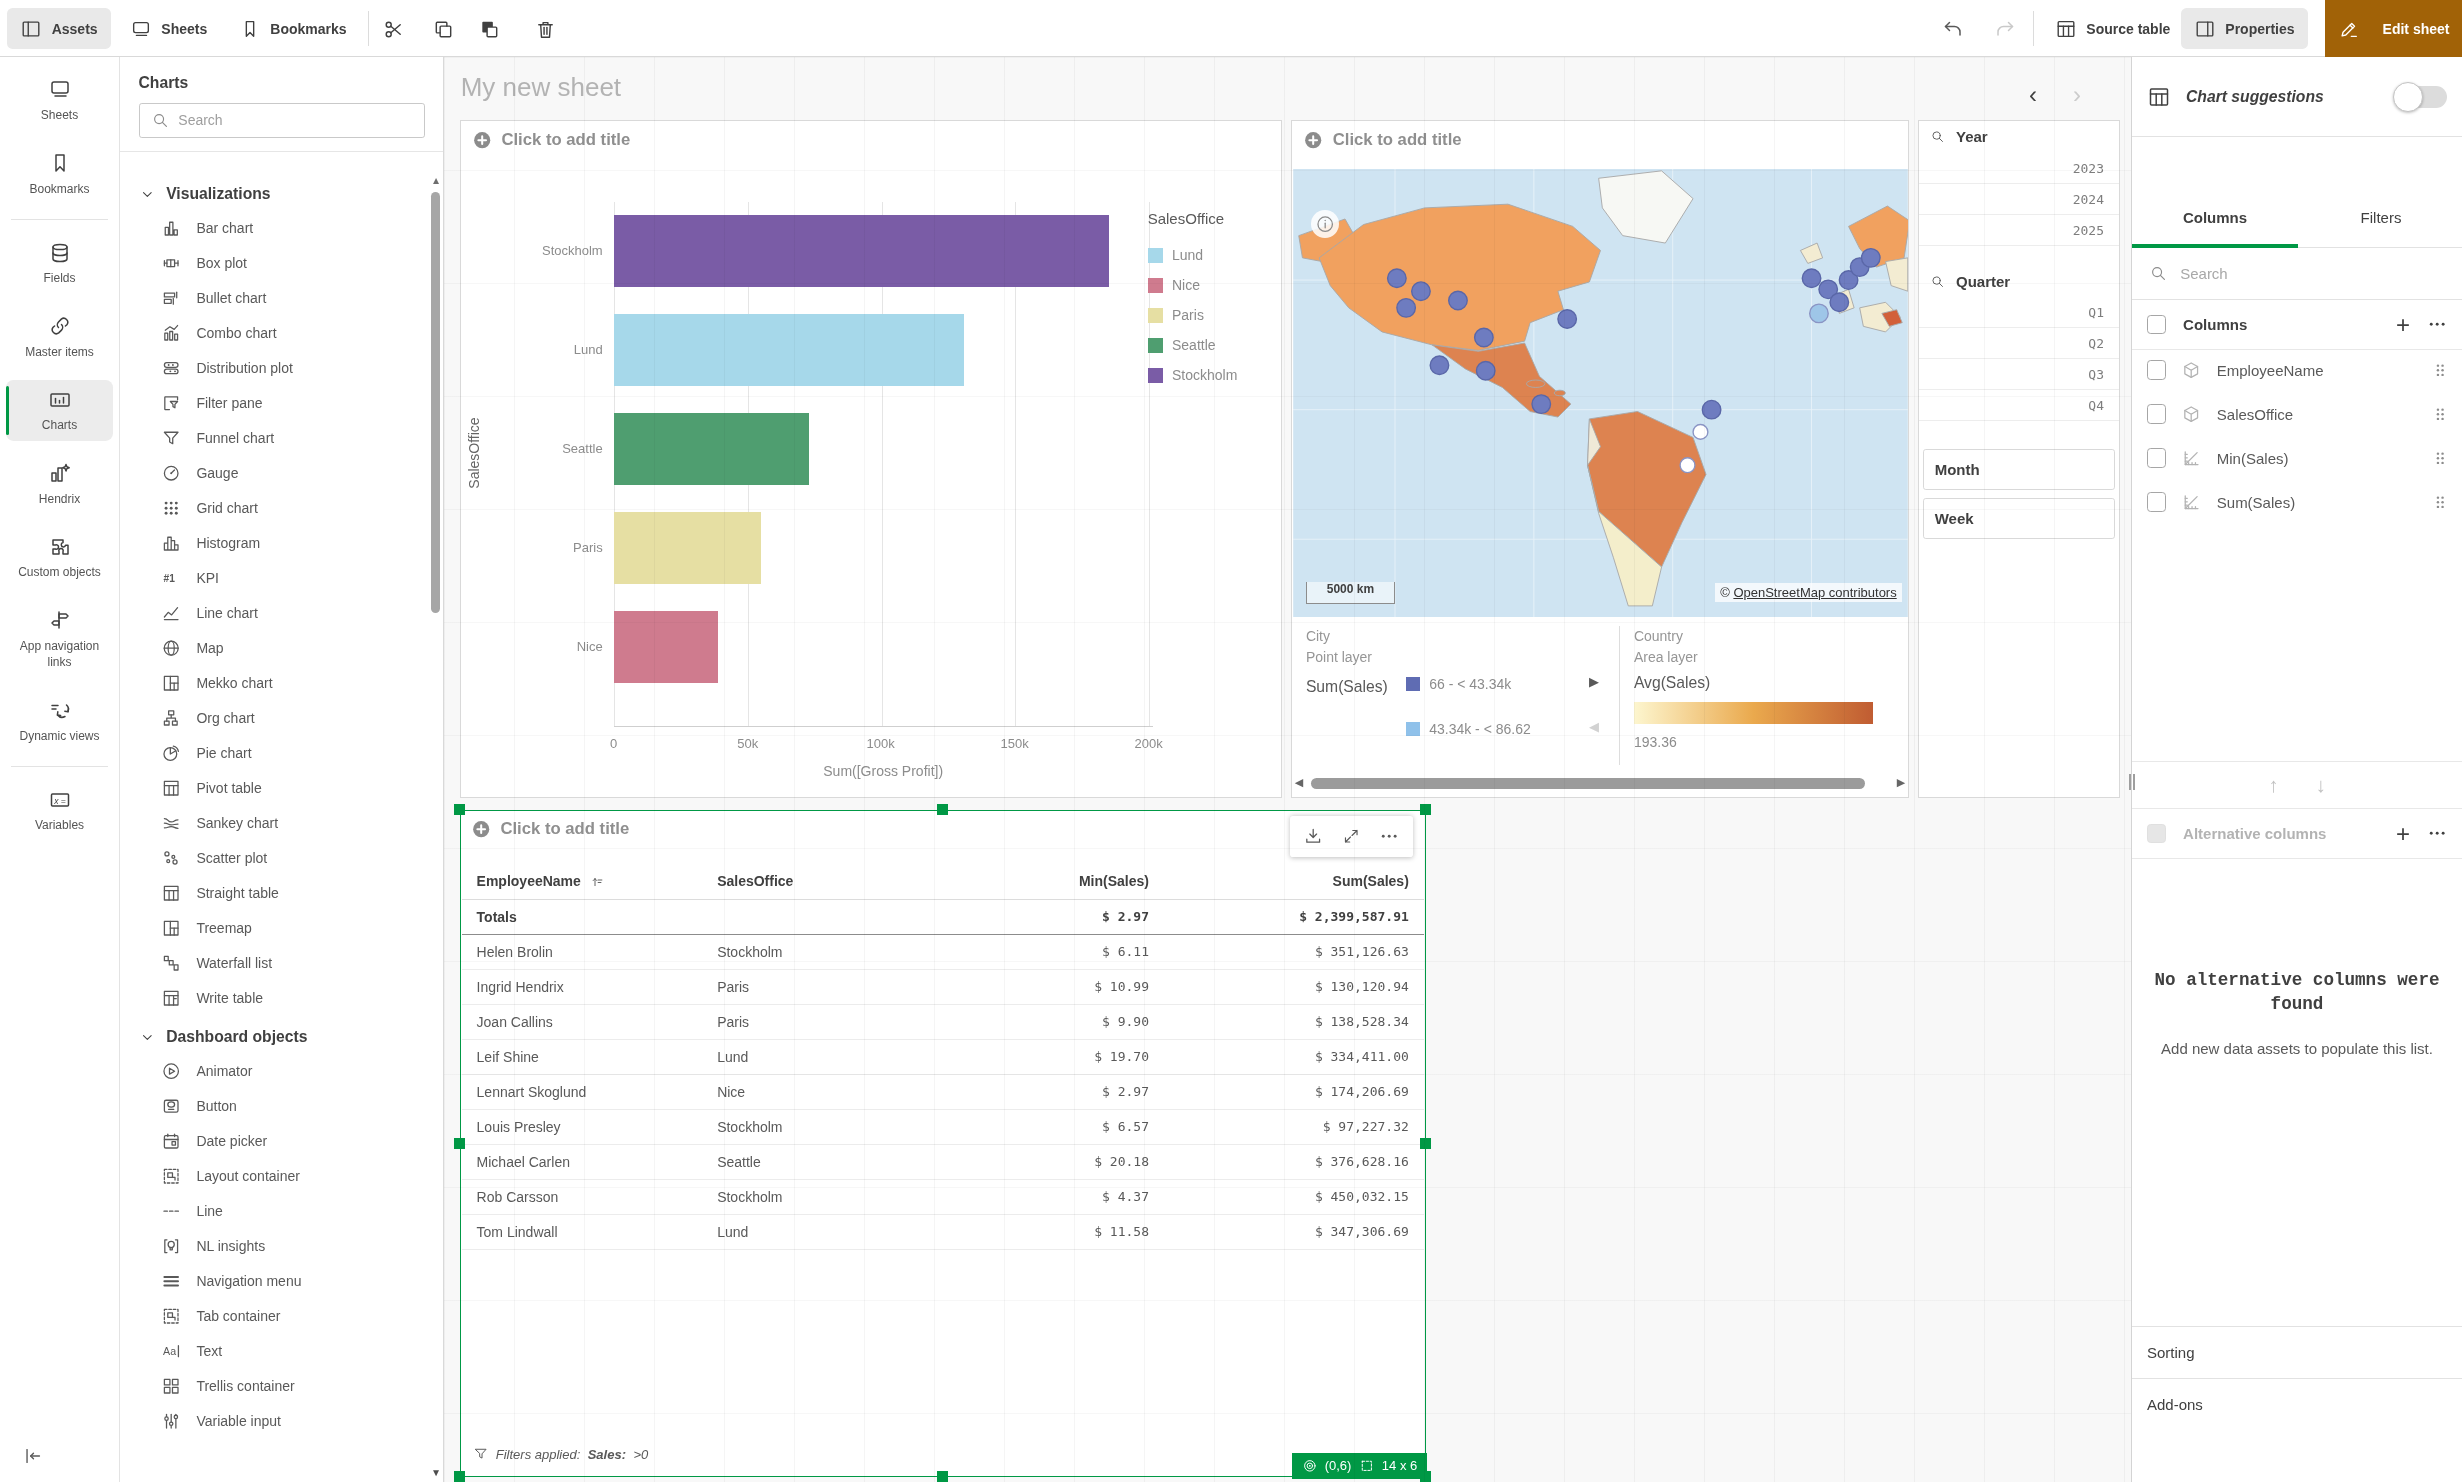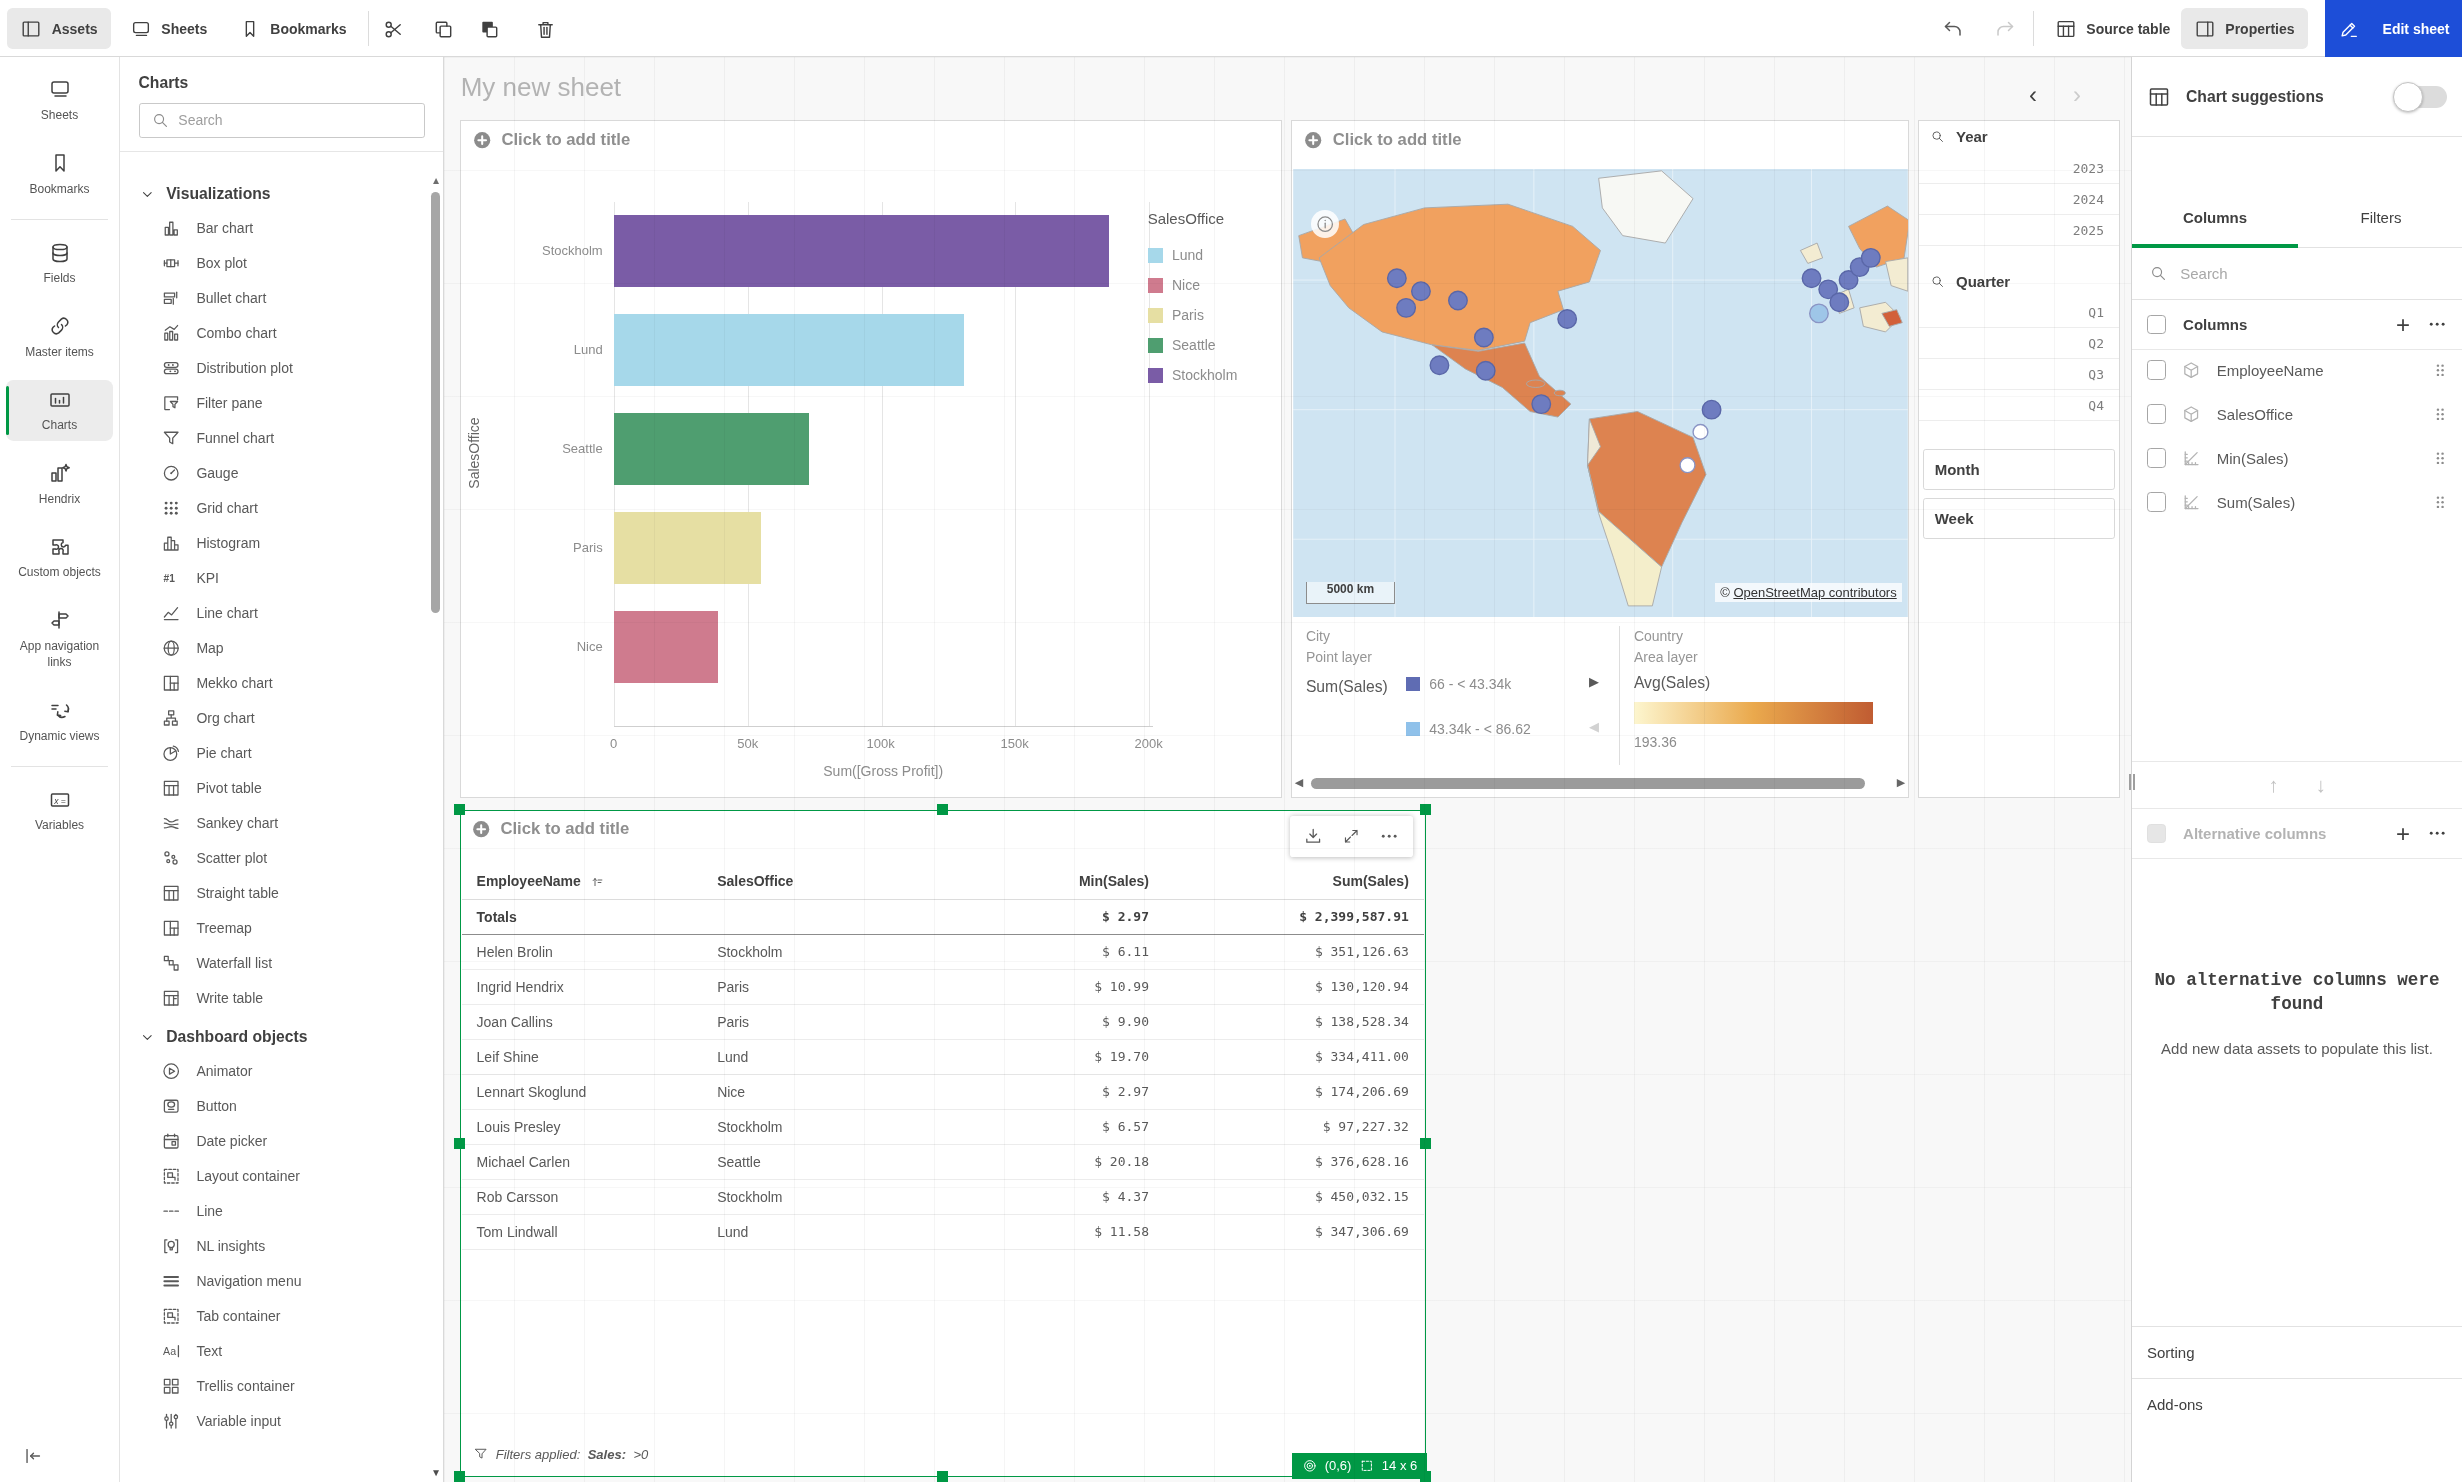--- a/index.html
+++ b/index.html
@@ -11,21 +11,21 @@
 
   
   #toolbar { position:absolute; left:0; top:0; width:2462px; height:57px; background:#fff;
     border-bottom:0.9px solid #d9d9d9; z-index:50; }
   .tb-btn { position:absolute; top:8.3px; height:41px; display:flex; align-items:center; gap:9.3px;
     padding:0 13px; border-radius:5.6px; font-size:14px; font-weight:bold; color:#404040; cursor:pointer; }
   .tb-btn.active { background:#e9e9e9; }
   .tb-icon-btn { position:absolute; top:14px; width:30px; height:30px; display:flex;
     align-items:center; justify-content:center; color:#404040; cursor:pointer; }
   .tb-divider { position:absolute; top:11px; width:0.9px; height:35px; background:#dcdcdc; }
-  #edit-sheet-btn { position:absolute; right:0; top:0; width:137px; height:57px; background:#1d4ed8;
+  #edit-sheet-btn { position:absolute; right:0; top:0; width:137px; height:57px; background:#a16207;
     color:#fff; display:flex; align-items:center; justify-content:center; gap:23px;
     font-size:14px; font-weight:bold; cursor:pointer; }
 
   
   #rail { position:absolute; left:0; top:57px; width:120px; height:1425px; background:#fff;
     border-right:0.9px solid #e3e3e3; z-index:40; }
   .rail-item { position:relative; margin:13px 5.6px 0 5.6px; padding:7.4px 1.9px; border-radius:7.4px;
     display:flex; flex-direction:column; align-items:center; cursor:pointer; }
   .rail-item .lbl { margin-top:5.6px; font-size:12px; color:#545454; text-align:center; line-height:1.35; }
   .rail-item.active { background:#ececec; }
@@ -147,21 +147,21 @@
     font-size:13px; font-style:italic; color:#595959; z-index:5; }
   #tbl-status .fld { font-weight:bold; }
   #sel-badge { position:absolute; right:-0.9px; bottom:-1.9px; height:26px; background:#009845; color:#fff;
     display:flex; align-items:center; gap:7.4px; padding:0 9.3px; font-size:13px; z-index:12; }
   #sel-badge svg { stroke:#fff; }
 
   
   #props { position:absolute; right:0; top:57px; width:331px; height:1425px; background:#fff;
     border-left:0.9px solid #d4d4d4; z-index:30; }
   #cs-row { position:absolute; left:0; top:0; width:100%; height:80px; border-bottom:0.9px solid #e2e2e2;
-    display:flex; align-items:center; padding:0 15px; gap:15px; }
+    display:flex; align-items:center; padding:0 15px; gap:15px;font-style:italic; }
   #cs-row .lbl { font-size:15.7px; font-weight:bold; color:#404040; flex:1; }
   #toggle { position:relative; width:52px; height:22px; border-radius:11px; background:#dcdcdc; cursor:pointer; }
   #toggle .knob { position:absolute; left:-1.9px; top:-3.7px; width:30px; height:30px; border-radius:50%;
     background:#fff; border:0.9px solid #c4c4c4; box-shadow:0 0.9px 2.8px rgba(0,0,0,.25); }
   #data-row { position:absolute; top:80px; width:100%; height:50px; border-bottom:0.9px solid #e2e2e2;
     display:flex; align-items:center; padding-left:15px; font-size:15px; color:#404040; cursor:pointer; }
   #tabs { position:absolute; top:130px; width:100%; height:61px; border-bottom:0.9px solid #e2e2e2; }
   .tab { position:absolute; top:0; height:61px; width:166px; display:flex; align-items:center;
     justify-content:center; font-size:15px; color:#404040; cursor:pointer; }
   .tab.active { font-weight:bold; }

